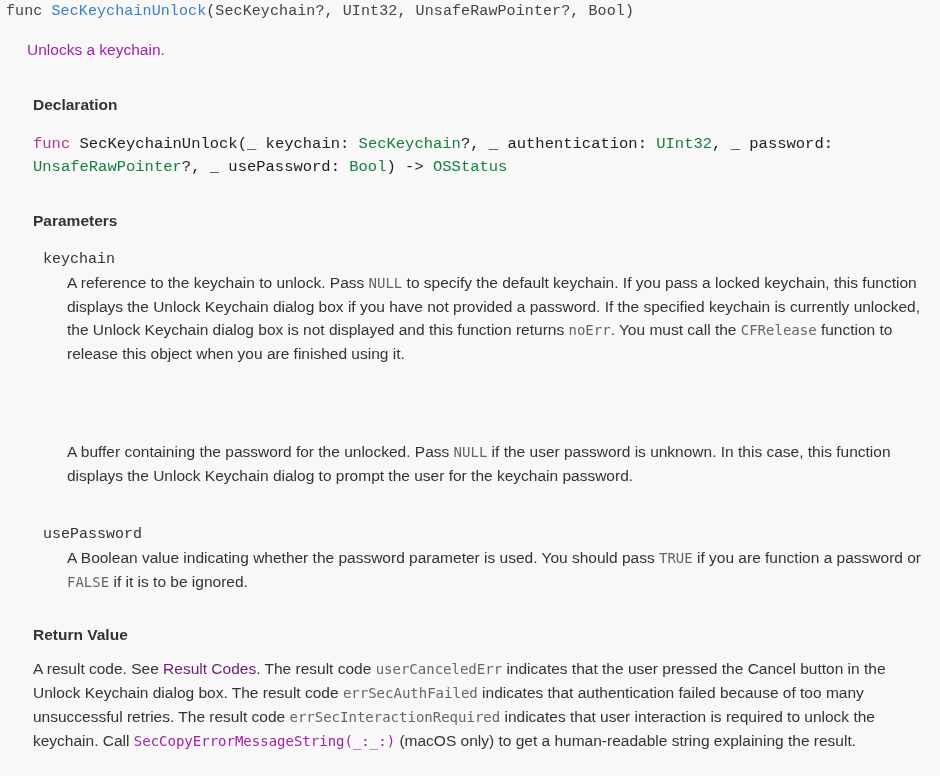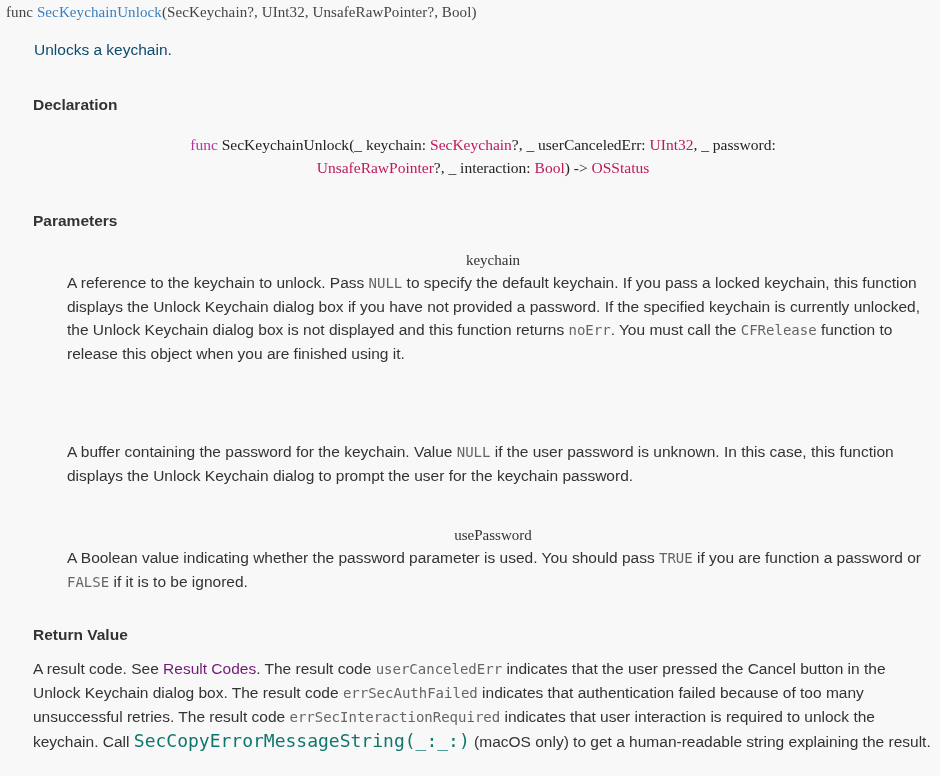--- a/index.html
+++ b/index.html
@@ -8,59 +8,59 @@
       background: #f8f8f8;
     }
     body {
       width: 940px;
       height: 776px;
       overflow: hidden;
       position: relative;
       color: #333333;
       font-family: "Liberation Sans", sans-serif;
     }
-    .mono { font-family: Liberation Serif, serif; text-align: center; }
+    .mono { font-family: Liberation Mono, monospace; }
     .top-sig {
       position: absolute;
       left: 6px;
       top: 1px;
       font-size: 15px;
       line-height: 22px;
       letter-spacing: 0.1px;
       color: #444;
       white-space: nowrap;
     }
     .top-sig .fname { color: #3a7fc1; }
     .summary {
       position: absolute;
-      left: 34px;
+      left: 27px;
       top: 39px;
       font-size: 15.5px;
       line-height: 22px;
-      color: #0c4a6e;
+      color: #a21caf;
     }
     .heading {
       position: absolute;
       left: 33px;
       font-size: 15.5px;
       font-weight: bold;
       color: #333;
       line-height: 22px;
     }
     .decl {
       position: absolute;
       left: 33px;
       top: 133px;
       width: 900px;
       font-size: 15.5px;
       line-height: 23px;
       color: #222;
     }
     .kw { color: #b0359e; }
-    .ty { color: #be185d; }
+    .ty { color: #15803d; }
     .param {
       position: absolute;
       left: 43px;
       width: 900px;
     }
     .param-name {
       font-size: 15px;
       line-height: 22px;
       color: #333;
     }
@@ -71,22 +71,22 @@
       color: #333;
     }
     .code-inline {
       font-family: "DejaVu Sans Mono", "Liberation Mono", monospace;
       font-size: 14px;
       color: #666;
     }
     .link { color: #701a75; cursor: pointer; }
     .code-link {
       font-family: "DejaVu Sans Mono", "Liberation Mono", monospace;
-      font-size: 18px;
-      color: #0f766e;
+      font-size: 14px;
+      color: #a21caf;
       cursor: pointer;
     }
     .return-desc {
       position: absolute;
       left: 33px;
       top: 657px;
       width: 900px;
       font-size: 15.5px;
       line-height: 23px;
       color: #333;
@@ -97,34 +97,34 @@
 
 <div class="top-sig mono">
   <span>func</span>
   <span class="fname">SecKeychainUnlock</span><span>(SecKeychain?, UInt32, UnsafeRawPointer?, Bool)</span>
 </div>
 
 <div class="summary">Unlocks a keychain.</div>
 
 <div class="heading" style="top:94px;">Declaration</div>
 
-<div class="decl mono"><span class="kw">func</span> <span>SecKeychainUnlock</span><span>(_ keychain: </span><span class="ty">SecKeychain</span><span>?, _ userCanceledErr: </span><span class="ty">UInt32</span><span>, _ password:</span><br><span class="ty">UnsafeRawPointer</span><span>?, _ interaction: </span><span class="ty">Bool</span><span>) -&gt; </span><span class="ty">OSStatus</span></div>
+<div class="decl mono"><span class="kw">func</span> <span>SecKeychainUnlock</span><span>(_ keychain: </span><span class="ty">SecKeychain</span><span>?, _ authentication: </span><span class="ty">UInt32</span><span>, _ password:</span><br><span class="ty">UnsafeRawPointer</span><span>?, _ usePassword: </span><span class="ty">Bool</span><span>) -&gt; </span><span class="ty">OSStatus</span></div>
 
 <div class="heading" style="top:210px;text-align:right;">Parameters</div>
 
 <div class="param" style="top:249px;">
   <div class="param-name mono">keychain</div>
   <div class="param-desc"><span>A reference to the keychain to unlock. Pass </span><span class="code-inline">NULL</span><span> to specify the default keychain. If you pass a locked keychain, this function displays the Unlock Keychain dialog box if you have not provided a password. If the specified keychain is currently unlocked, the Unlock Keychain dialog box is not displayed and this function returns </span><span class="code-inline">noErr</span><span>. You must call the </span><span class="code-inline">CFRelease</span><span> function to release this object when you are finished using it.</span></div>
 </div>
 
 <div class="param" style="top:378px;">
 </div>
 
 <div class="param" style="top:440px;">
-  <div class="param-desc"><span>A buffer containing the password for the keychain. Value </span><span class="code-inline">NULL</span><span> if the user password is unknown. In this case, this function displays the Unlock Keychain dialog to prompt the user for the keychain password.</span></div>
+  <div class="param-desc"><span>A buffer containing the password for the unlocked. Pass </span><span class="code-inline">NULL</span><span> if the user password is unknown. In this case, this function displays the Unlock Keychain dialog to prompt the user for the keychain password.</span></div>
 </div>
 
 <div class="param" style="top:524px;">
   <div class="param-name mono">usePassword</div>
   <div class="param-desc"><span>A Boolean value indicating whether the password parameter is used. You should pass </span><span class="code-inline">TRUE</span><span> if you are function a password or </span><span class="code-inline">FALSE</span><span> if it is to be ignored.</span></div>
 </div>
 
 <div class="heading" style="top:624px;">Return Value</div>
 
 <div class="return-desc"><span>A result code. See </span><span class="link">Result Codes</span><span>. The result code </span><span class="code-inline">userCanceledErr</span><span> indicates that the user pressed the Cancel button in the Unlock Keychain dialog box. The result code </span><span class="code-inline">errSecAuthFailed</span><span> indicates that authentication failed because of too many unsuccessful retries. The result code </span><span class="code-inline">errSecInteractionRequired</span><span> indicates that user interaction is required to unlock the keychain. Call </span><span class="code-link">SecCopyErrorMessageString(_:_:)</span><span> (macOS only) to get a human-readable string explaining the result.</span></div>

